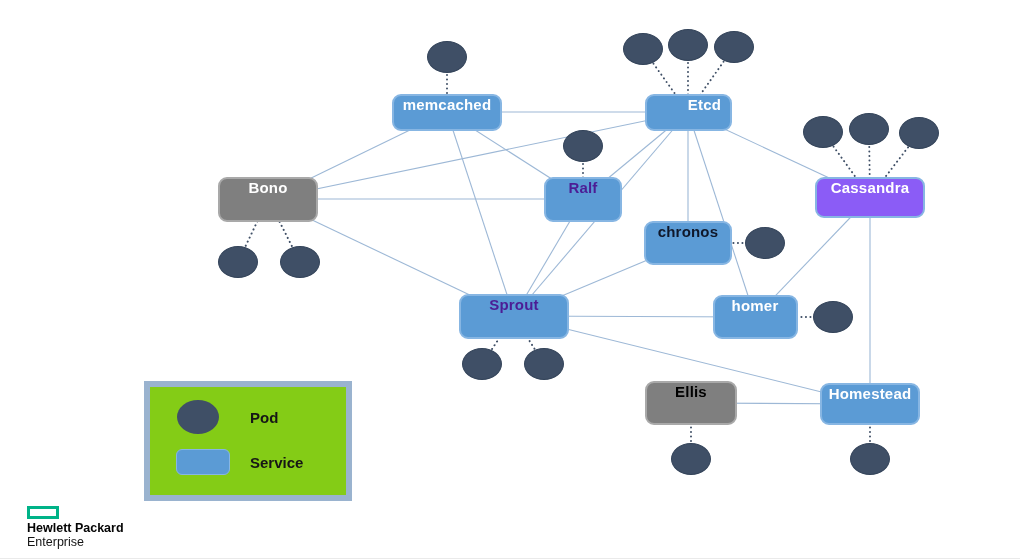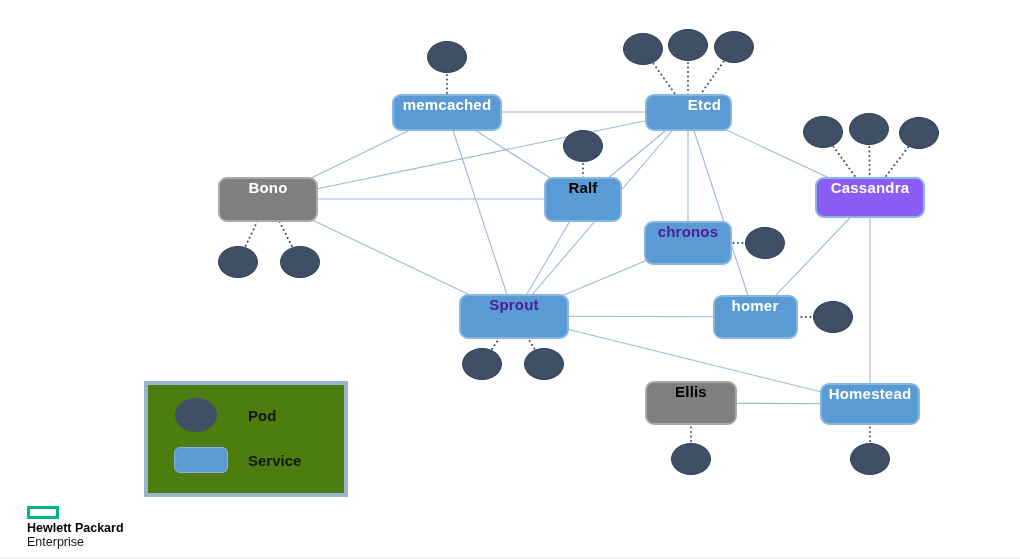--- a/index.html
+++ b/index.html
@@ -13,21 +13,21 @@
     display:flex;align-items:flex-start;justify-content:center;
     color:#ffffff;font-weight:700;font-size:15px;letter-spacing:.2px;
   }
   .node.service{background:#5b9bd5;border:2px solid #87b6e3;}
   .node.gray{background:#7f7f7f;border:2px solid #a9a9a9;}
   .pod{
     position:absolute;border-radius:50%;background:#3f4f66;
     border:1px solid #35455b;box-sizing:border-box;
   }
   .legend{position:absolute;left:144px;top:381px;width:196px;height:108px;
-    border:4px solid #c4b5fd;background:#4d7c0f;}
+    border:6px solid #c4b5fd;background:#84cc16;}
   .legend-icon-pod{position:absolute;left:27px;top:13px;width:42px;height:34px;
     border-radius:50%;background:#3f4f66;}
   .legend-icon-service{position:absolute;left:26px;top:62px;width:54px;height:26px;
     border-radius:6px;background:#5b9bd5;border:1.5px solid #87b6e3;box-sizing:border-box;}
   .legend-label{position:absolute;left:100px;color:#161616;font-weight:700;
     font-size:15px;transform:translateY(-50%);}
   .legend-label.row1{top:30px;}
   .legend-label.row2{top:75px;}
   .hpe-mark{position:absolute;left:27px;top:506px;width:32px;height:13px;
     border:3px solid #00b388;box-sizing:border-box;background:#fff;}
@@ -83,27 +83,27 @@
       <div class="node service" style="left: 392px; top: 93.5px; width: 110px; height: 37px; background: rgb(91, 155, 213); border-color: rgb(135, 182, 227);">
         <span style="color: rgb(255, 255, 255);">memcached</span>
       </div>
       <div class="node service" style="left: 644.5px; top: 93.5px; width: 87px; height: 37px; background: rgb(91, 155, 213); border-color: rgb(135, 182, 227);">
         <span style="color: rgb(255, 255, 255); margin-left: 33px;">Etcd</span>
       </div>
       <div class="node gray" style="left: 218px; top: 176.5px; width: 100px; height: 45px; background: rgb(127, 127, 127); border-color: rgb(169, 169, 169);">
         <span style="color: rgb(255, 255, 255);">Bono</span>
       </div>
       <div class="node service" style="left: 544px; top: 176.5px; width: 78px; height: 45px; background: rgb(91, 155, 213); border-color: rgb(135, 182, 227);">
-        <span style="color: #000000;">Ralf</span>
+        <span style="color: #4c1d95;">Ralf</span>
       </div>
       <div class="node service" style="left: 815px; top: 176.5px; width: 110px; height: 41px; background: #8b5cf6; border-color: rgb(135, 182, 227);">
         <span style="color: rgb(255, 255, 255);">Cassandra</span>
       </div>
       <div class="node service" style="left: 644px; top: 221px; width: 88px; height: 44px; background: rgb(91, 155, 213); border-color: rgb(135, 182, 227);">
-        <span style="color: #4c1d95;">chronos</span>
+        <span style="color: #0f172a;">chronos</span>
       </div>
       <div class="node service" style="left: 459px; top: 293.5px; width: 110px; height: 45px; background: rgb(91, 155, 213); border-color: rgb(135, 182, 227);">
         <span style="color: #4c1d95;">Sprout</span>
       </div>
       <div class="node service" style="left: 712.5px; top: 295px; width: 85px; height: 44px; background: rgb(91, 155, 213); border-color: rgb(135, 182, 227);">
         <span style="color: rgb(255, 255, 255);">homer</span>
       </div>
       <div class="node gray" style="left: 645px; top: 381px; width: 92px; height: 44px; background: rgb(127, 127, 127); border-color: rgb(169, 169, 169);">
         <span style="color: #000000;">Ellis</span>
       </div>

